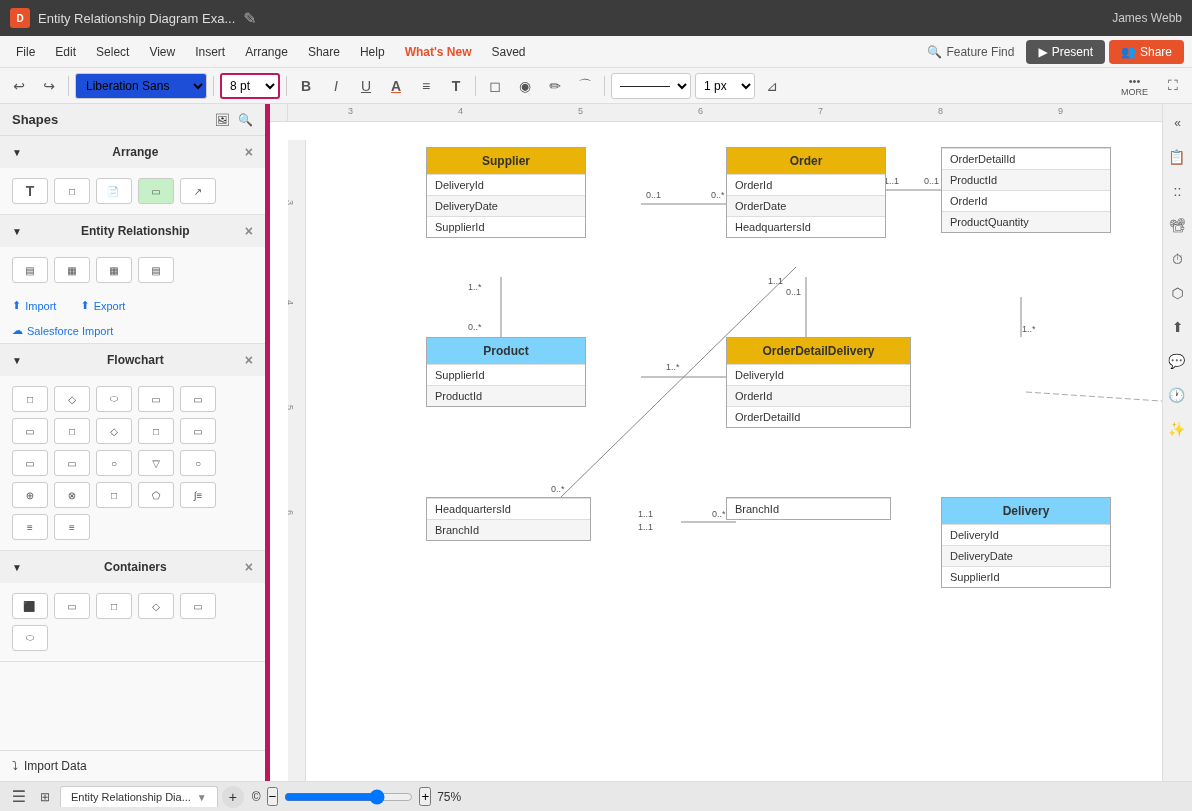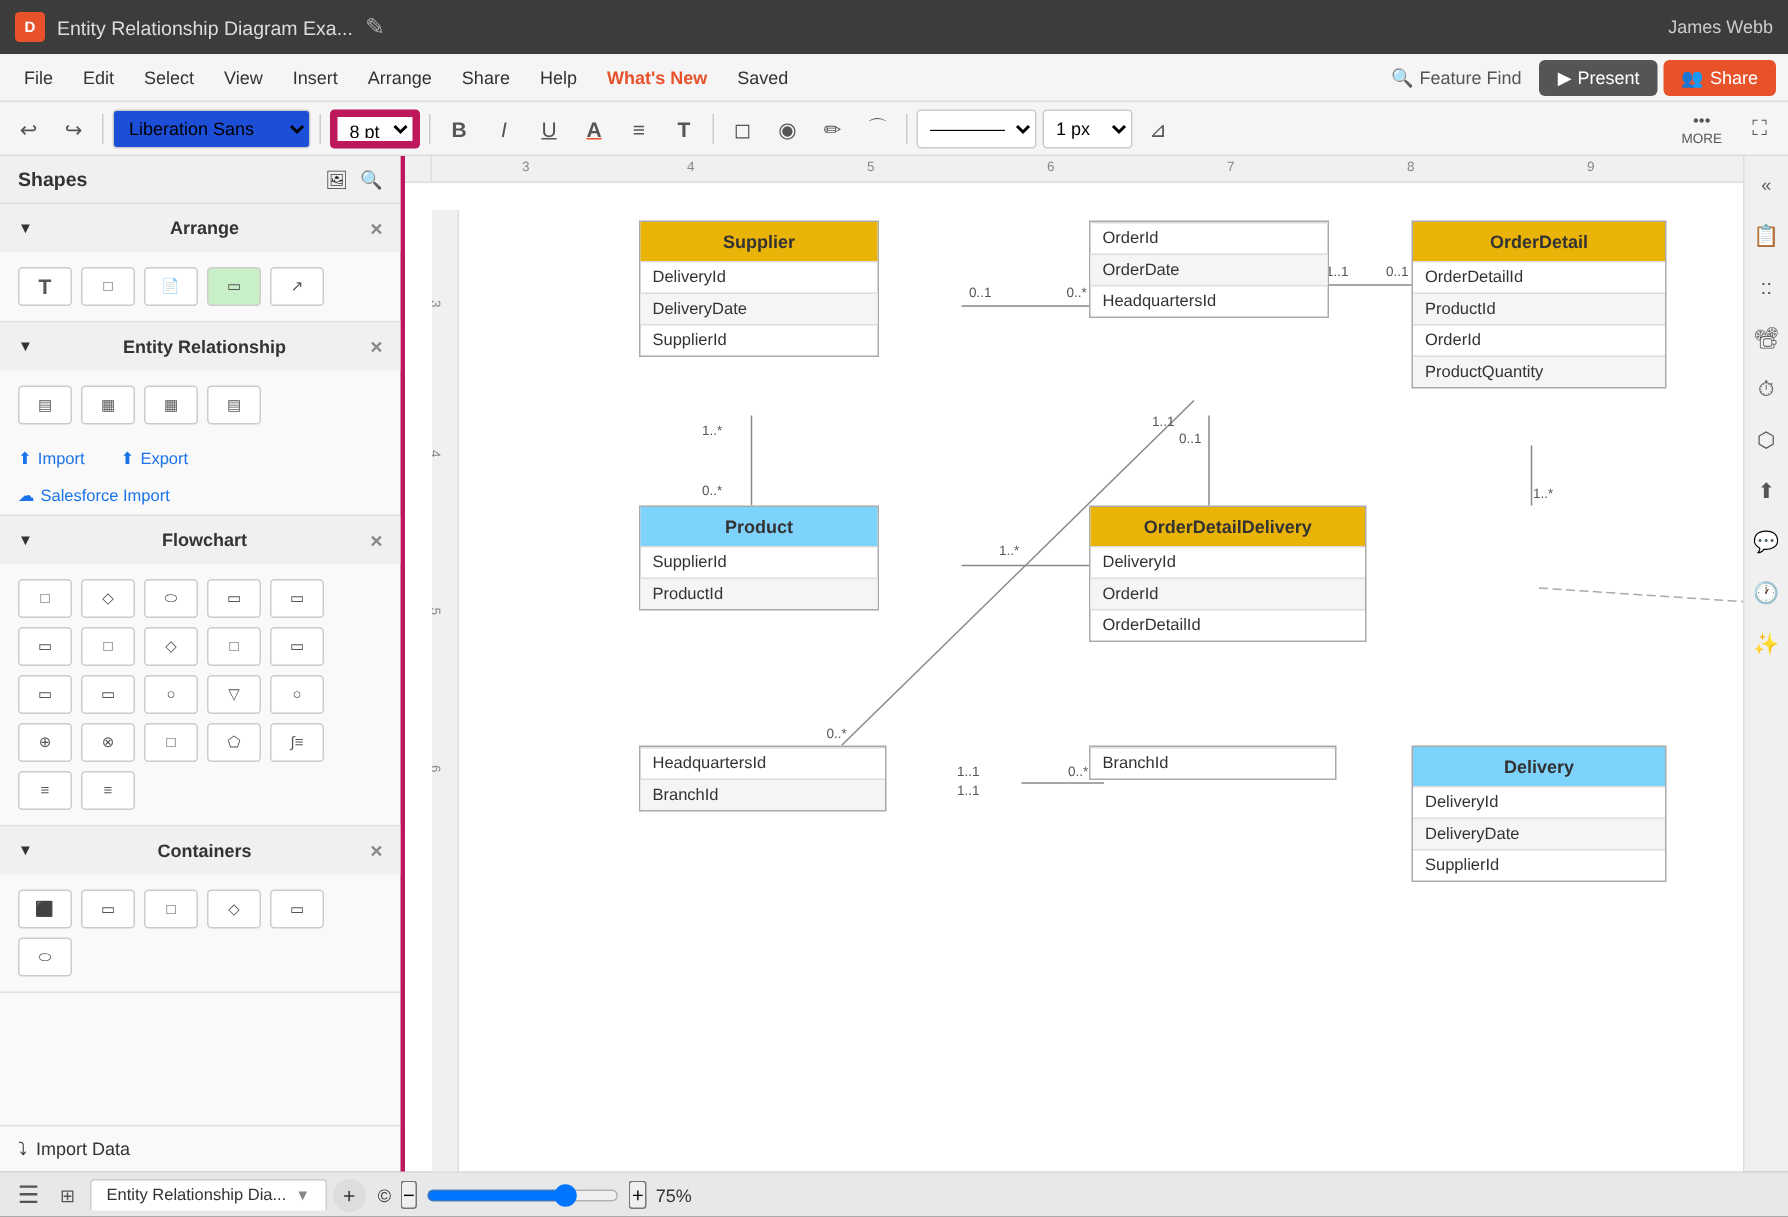--- a/index.html
+++ b/index.html
@@ -75,41 +75,41 @@
     #toolbar .tool-btn {
       width: 26px; height: 26px;
       display: flex; align-items: center; justify-content: center;
       cursor: pointer; border-radius: 3px; font-size: 14px; color: #555;
     }
     #toolbar .separator { width: 1px; height: 20px; background: #ccc; margin: 0 2px; }
     #toolbar .font-select {
       border: 1px solid #ccc; border-radius: 3px; padding: 2px 6px; font-size: 12px; background: #1d4ed8; width: 132px; height: 26px;
     }
     #toolbar .font-size-select {
-      border: 5px solid #be185d; border-radius: 3px; padding: 2px 4px; font-size: 12px; background: white; width: 60px; height: 26px;
+      border: 2px solid #be185d; border-radius: 3px; padding: 2px 4px; font-size: 12px; background: white; width: 60px; height: 26px;
     }
     #toolbar .bold { font-weight: bold; font-size: 14px; }
     #toolbar .italic { font-style: italic; font-size: 14px; }
     #toolbar .underline { text-decoration: underline; font-size: 14px; }
     #toolbar .spacer { flex: 1; }
     #toolbar .line-select { border: 1px solid #ccc; border-radius: 3px; padding: 2px 4px; font-size: 12px; background: white; width: 80px; height: 26px; }
     #toolbar .px-select { border: 1px solid #ccc; border-radius: 3px; padding: 2px 4px; font-size: 12px; background: white; width: 60px; height: 26px; }
     #toolbar .more-btn { padding: 2px 8px; font-size: 11px; color: #555; cursor: pointer; display: flex; flex-direction: column; align-items: center; }
 
     
     #main {
       display: flex;
       height: calc(811px - 36px - 32px - 36px - 30px);
     }
 
     
     #sidebar {
       width: 270px;
       background: #f9f9f9;
-      border-right: 3px solid #be185d;
+      border-right: 5px solid #be185d;
       overflow-y: auto;
       flex-shrink: 0;
       display: flex;
       flex-direction: column;
     }
     .sidebar-section { border-bottom: 1px solid #e0e0e0; }
     .sidebar-section-header {
       display: flex; align-items: center; justify-content: space-between;
       padding: 8px 12px; font-size: 12px; font-weight: bold; color: #333;
       cursor: pointer; background: #f0f0f0;
@@ -464,27 +464,27 @@
         </svg>
 
         <div class="erd-entity" style="left:120px;top:25px;width:160px;">
           <div class="erd-header orange">Supplier</div>
           <div class="erd-row">DeliveryId</div>
           <div class="erd-row alt">DeliveryDate</div>
           <div class="erd-row">SupplierId</div>
         </div>
 
         <div class="erd-entity" style="left:420px;top:25px;width:160px;">
+          <div class="erd-header orange">Order</div>
           <div class="erd-row">OrderId</div>
           <div class="erd-row alt">OrderDate</div>
           <div class="erd-row">HeadquartersId</div>
         </div>
 
         <div class="erd-entity" style="left:635px;top:25px;width:170px;">
-          <div class="erd-header orange">OrderDetail</div>
           <div class="erd-row">OrderDetailId</div>
           <div class="erd-row alt">ProductId</div>
           <div class="erd-row">OrderId</div>
           <div class="erd-row alt">ProductQuantity</div>
         </div>
 
         <div class="erd-entity" style="left:120px;top:215px;width:160px;">
           <div class="erd-header light-orange">Product</div>
           <div class="erd-row">SupplierId</div>
           <div class="erd-row alt">ProductId</div>

